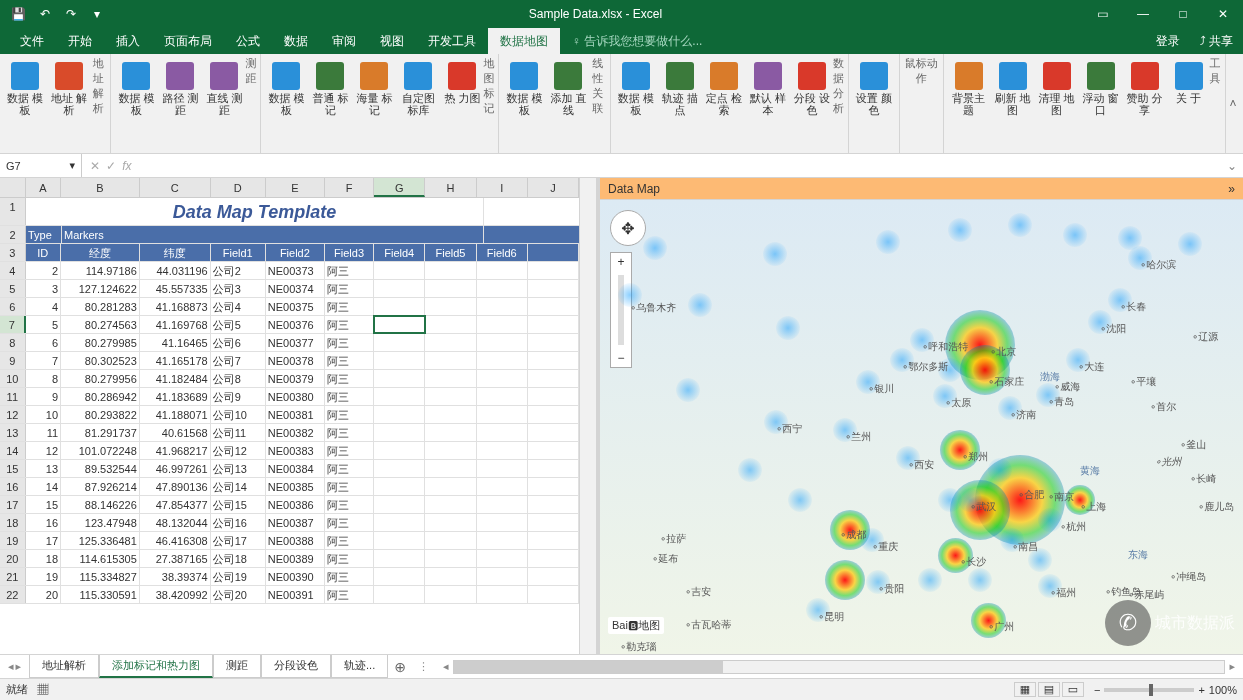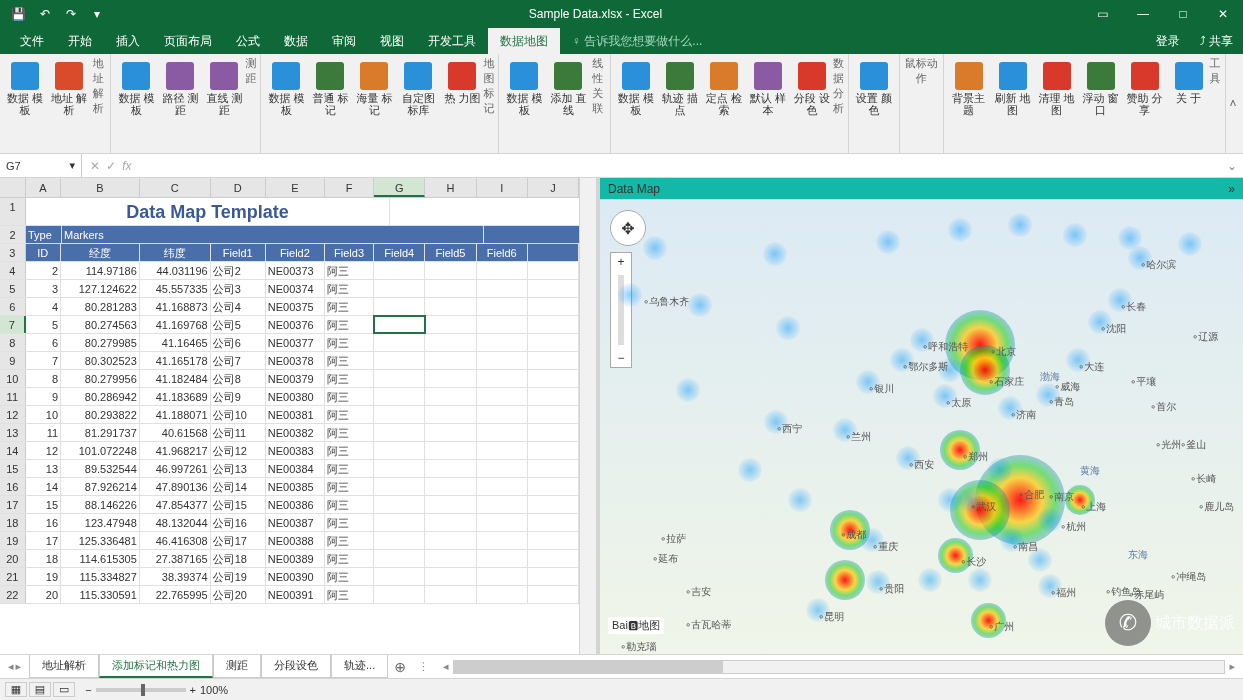--- a/index.html
+++ b/index.html
@@ -79,21 +79,21 @@
 
 
 .statusbar { height: 22px; background: #f1f1f1; border-top: 1px solid #d4d4d4; display: flex; align-items: center; font-size: 11px; padding: 0 6px; }
 .statusbar .ready { flex: 1; }
 .statusbar .viewbtns span { display: inline-block; width: 22px; text-align: center; border: 1px solid #ccc; margin-left: -1px; cursor: pointer; }
 .statusbar .zoom { display: flex; align-items: center; gap: 4px; margin-left: 10px; }
 .zoom-slider { width: 90px; height: 4px; background: #ccc; position: relative; }
 .zoom-slider .zthumb { position: absolute; left: 50%; top: -4px; width: 4px; height: 12px; background: #666; }
 
 
-.maptitle { height: 22px; border-bottom: 1px solid #d4d4d4; display: flex; align-items: center; justify-content: space-between; padding: 0 8px; font-size: 12px; background: #14b8a6; }
+.maptitle { height: 22px; border-bottom: 1px solid #d4d4d4; display: flex; align-items: center; justify-content: space-between; padding: 0 8px; font-size: 12px; background: #fdba74; }
 .mapcanvas { flex: 1; background: linear-gradient(#dceaf4, #f0f5e8); position: relative; overflow: hidden; }
 .mapcontrols { position: absolute; left: 10px; top: 10px; display: flex; flex-direction: column; gap: 6px; }
 .mc-pan { width: 36px; height: 36px; border-radius: 50%; background: #fff; border: 1px solid #aaa; display: flex; align-items: center; justify-content: center; font-size: 16px; cursor: pointer; }
 .mc-zoom { width: 22px; background: #fff; border: 1px solid #aaa; display: flex; flex-direction: column; align-items: center; }
 .mc-zoom span { width: 100%; text-align: center; cursor: pointer; padding: 2px 0; }
 .mc-slider { width: 6px; height: 70px; background: #ddd; margin: 4px 0; }
 .mapattrib { position: absolute; left: 8px; bottom: 4px; font-size: 10px; color: #555; }
 .mapattrib a { color: #1a56b0; }
 .heatlayer { position: absolute; inset: 0; }
 .hotspot { position: absolute; border-radius: 50%; }
@@ -334,21 +334,21 @@
             <div class="colh cw-E">E</div>
             <div class="colh cw-F">F</div>
             <div class="colh cw-G sel">G</div>
             <div class="colh cw-H">H</div>
             <div class="colh cw-I">I</div>
             <div class="colh cw-J">J</div>
           </div>
         <div class="databody" id="data-body">
             <div class="row title-row">
               <div class="rowh">1</div>
-              <div class="cell" style="width: 364px;">Data Map Template</div>
+              <div class="cell" style="width: 458px; font-style: italic;">Data Map Template</div>
             </div>
             <div class="row type-row">
               <div class="rowh">2</div>
               <div class="cell cw-A">Type</div>
               <div class="cell" style="width: 422px;">Markers</div>
             </div>
             <div class="row header-row">
               <div class="rowh">3</div>
               <div class="cell cw-A">ID</div>
               <div class="cell cw-B">经度</div>
@@ -592,21 +592,21 @@
               <div class="cell cw-F">阿三</div>
               <div class="cell cw-G"></div>
               <div class="cell cw-H"></div>
               <div class="cell cw-I"></div>
               <div class="cell cw-J"></div>
             </div>
             <div class="row ">
               <div class="rowh">22</div>
               <div class="cell cw-A right">20</div>
               <div class="cell cw-B right">115.330591</div>
-              <div class="cell cw-C right">22.765995</div>
+              <div class="cell cw-C right">38.420992</div>
               <div class="cell cw-D">公司20</div>
               <div class="cell cw-E">NE00391</div>
               <div class="cell cw-F">阿三</div>
               <div class="cell cw-G"></div>
               <div class="cell cw-H"></div>
               <div class="cell cw-I"></div>
               <div class="cell cw-J"></div>
             </div>
           </div>
       </div>
@@ -685,21 +685,21 @@
           <div class="citylabel" style="left: 390px; top: 145px;">∘北京</div>
           <div class="citylabel" style="left: 388px; top: 175px;">∘石家庄</div>
           <div class="citylabel" style="left: 345px; top: 196px;">∘太原</div>
           <div class="citylabel" style="left: 410px; top: 208px;">∘济南</div>
           <div class="citylabel" style="left: 362px; top: 250px;">∘郑州</div>
           <div class="citylabel" style="left: 308px; top: 258px;">∘西安</div>
           <div class="citylabel" style="left: 245px; top: 230px;">∘兰州</div>
           <div class="citylabel" style="left: 176px; top: 222px;">∘西宁</div>
           <div class="citylabel" style="left: 268px; top: 182px;">∘银川</div>
           <div class="citylabel" style="left: 322px; top: 140px;">∘呼和浩特</div>
-          <div class="citylabel" style="left: 30px; top: 95px; margin-left: 13px;">∘乌鲁木齐</div>
+          <div class="citylabel" style="left: 30px; top: 101px;">∘乌鲁木齐</div>
           <div class="citylabel" style="left: 240px; top: 328px;">∘成都</div>
           <div class="citylabel" style="left: 272px; top: 340px;">∘重庆</div>
           <div class="citylabel" style="left: 370px; top: 300px;">∘武汉</div>
           <div class="citylabel" style="left: 418px; top: 288px;">∘合肥</div>
           <div class="citylabel" style="left: 448px; top: 290px;">∘南京</div>
           <div class="citylabel" style="left: 480px; top: 300px;">∘上海</div>
           <div class="citylabel" style="left: 460px; top: 320px;">∘杭州</div>
           <div class="citylabel" style="left: 412px; top: 340px;">∘南昌</div>
           <div class="citylabel" style="left: 360px; top: 355px;">∘长沙</div>
           <div class="citylabel" style="left: 278px; top: 382px;">∘贵阳</div>
@@ -712,21 +712,21 @@
           <div class="citylabel" style="left: 52px; top: 352px;">∘延布</div>
           <div class="citylabel" style="left: 20px; top: 440px;">∘勒克瑙</div>
           <div class="citylabel" style="left: 85px; top: 418px;">∘古瓦哈蒂</div>
           <div class="citylabel" style="left: 448px; top: 195px;">∘青岛</div>
           <div class="citylabel" style="left: 478px; top: 160px;">∘大连</div>
           <div class="citylabel" style="left: 454px; top: 180px;">∘威海</div>
           <div class="citylabel" style="left: 592px; top: 130px;">∘辽源</div>
           <div class="citylabel" style="left: 550px; top: 200px;">∘首尔</div>
           <div class="citylabel" style="left: 530px; top: 175px;">∘平壤</div>
           <div class="citylabel" style="left: 580px; top: 238px;">∘釜山</div>
-          <div class="citylabel" style="left: 555px; top: 238px;">∘光州</div>
+          <div class="citylabel" style="left: 555px; top: 255px; font-style: italic;">∘光州</div>
           <div class="citylabel" style="left: 590px; top: 272px;">∘长崎</div>
           <div class="citylabel" style="left: 598px; top: 300px;">∘鹿儿岛</div>
           <div class="citylabel" style="left: 570px; top: 370px;">∘冲绳岛</div>
           <div class="citylabel" style="left: 505px; top: 385px;">∘钓鱼岛</div>
           <div class="citylabel" style="left: 528px; top: 388px;">∘赤尾屿</div>
           <div class="citylabel sea" style="left: 440px; top: 170px;">渤海</div>
           <div class="citylabel sea" style="left: 480px; top: 240px; margin-top: 24px;">黄海</div>
           <div class="citylabel sea" style="left: 528px; top: 348px;">东海</div>
         </div>
       <div class="baidu-logo">Bai🅱地图</div>
@@ -755,20 +755,21 @@
   <div class="hscroll-wrap">
       <span style="color:#888;padding:0 4px">◂</span>
       <div class="hscroll">
         <div class="thumb"></div>
       </div>
       <span style="color:#888;padding:0 4px">▸</span>
     </div>
 </div>
 
 <div class="statusbar">
+  <span class="ready"><span>就绪</span> &nbsp; <span>▦</span></span>
   <span class="viewbtns">
     <span>▦</span>
     <span>▤</span>
     <span>▭</span>
   </span>
   <div class="zoom">
     <span>−</span>
     <div class="zoom-slider">
         <div class="zthumb"></div>
       </div>

